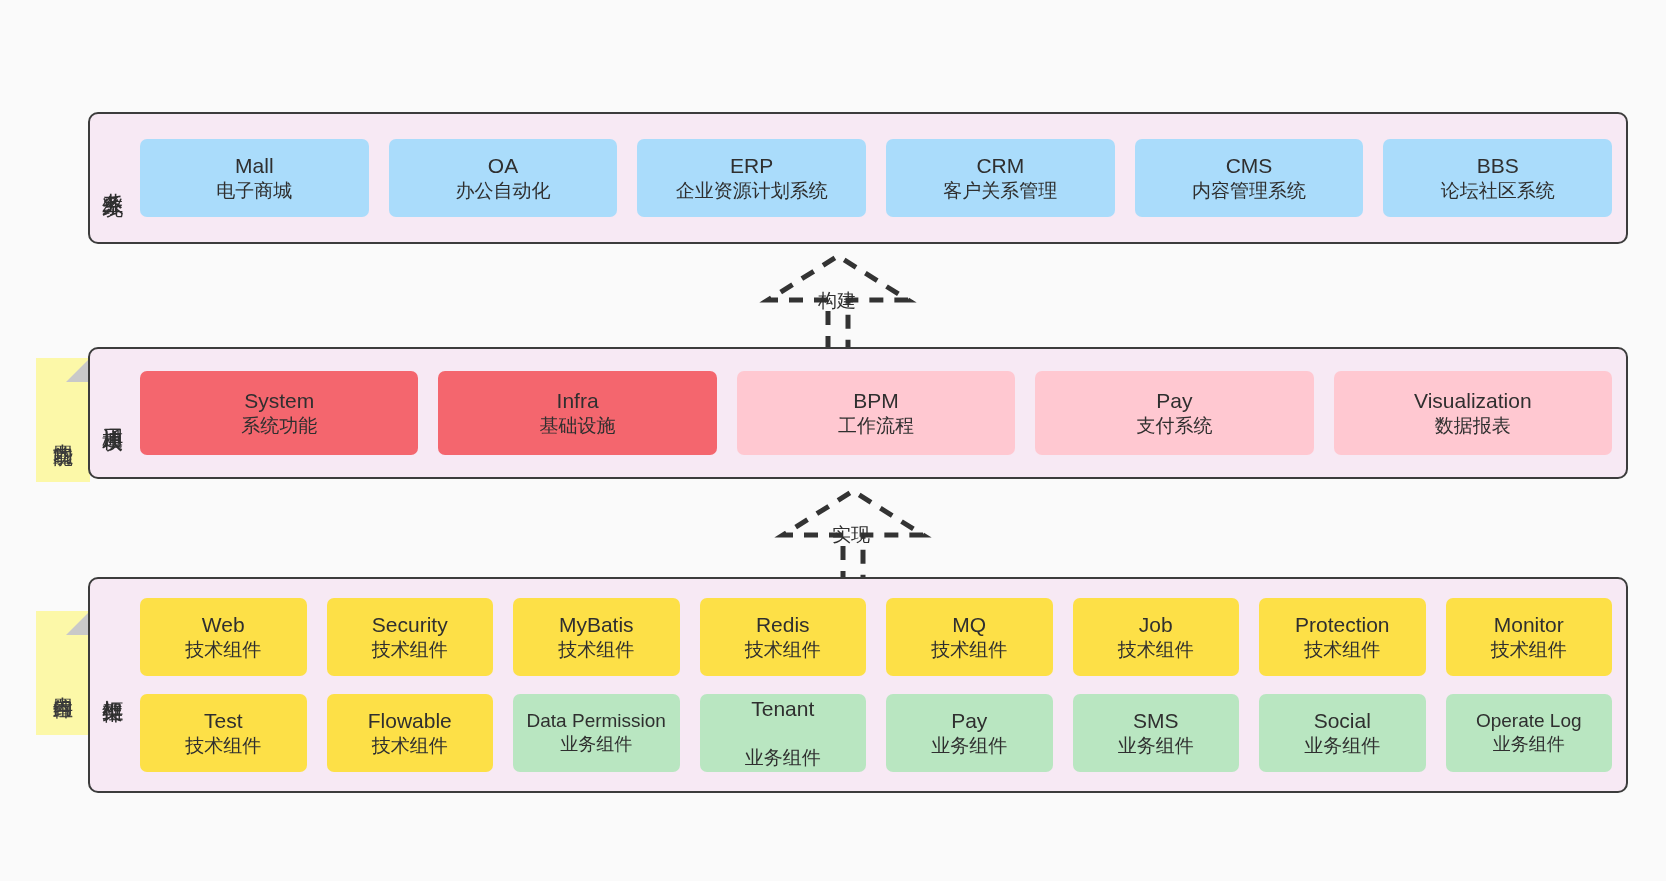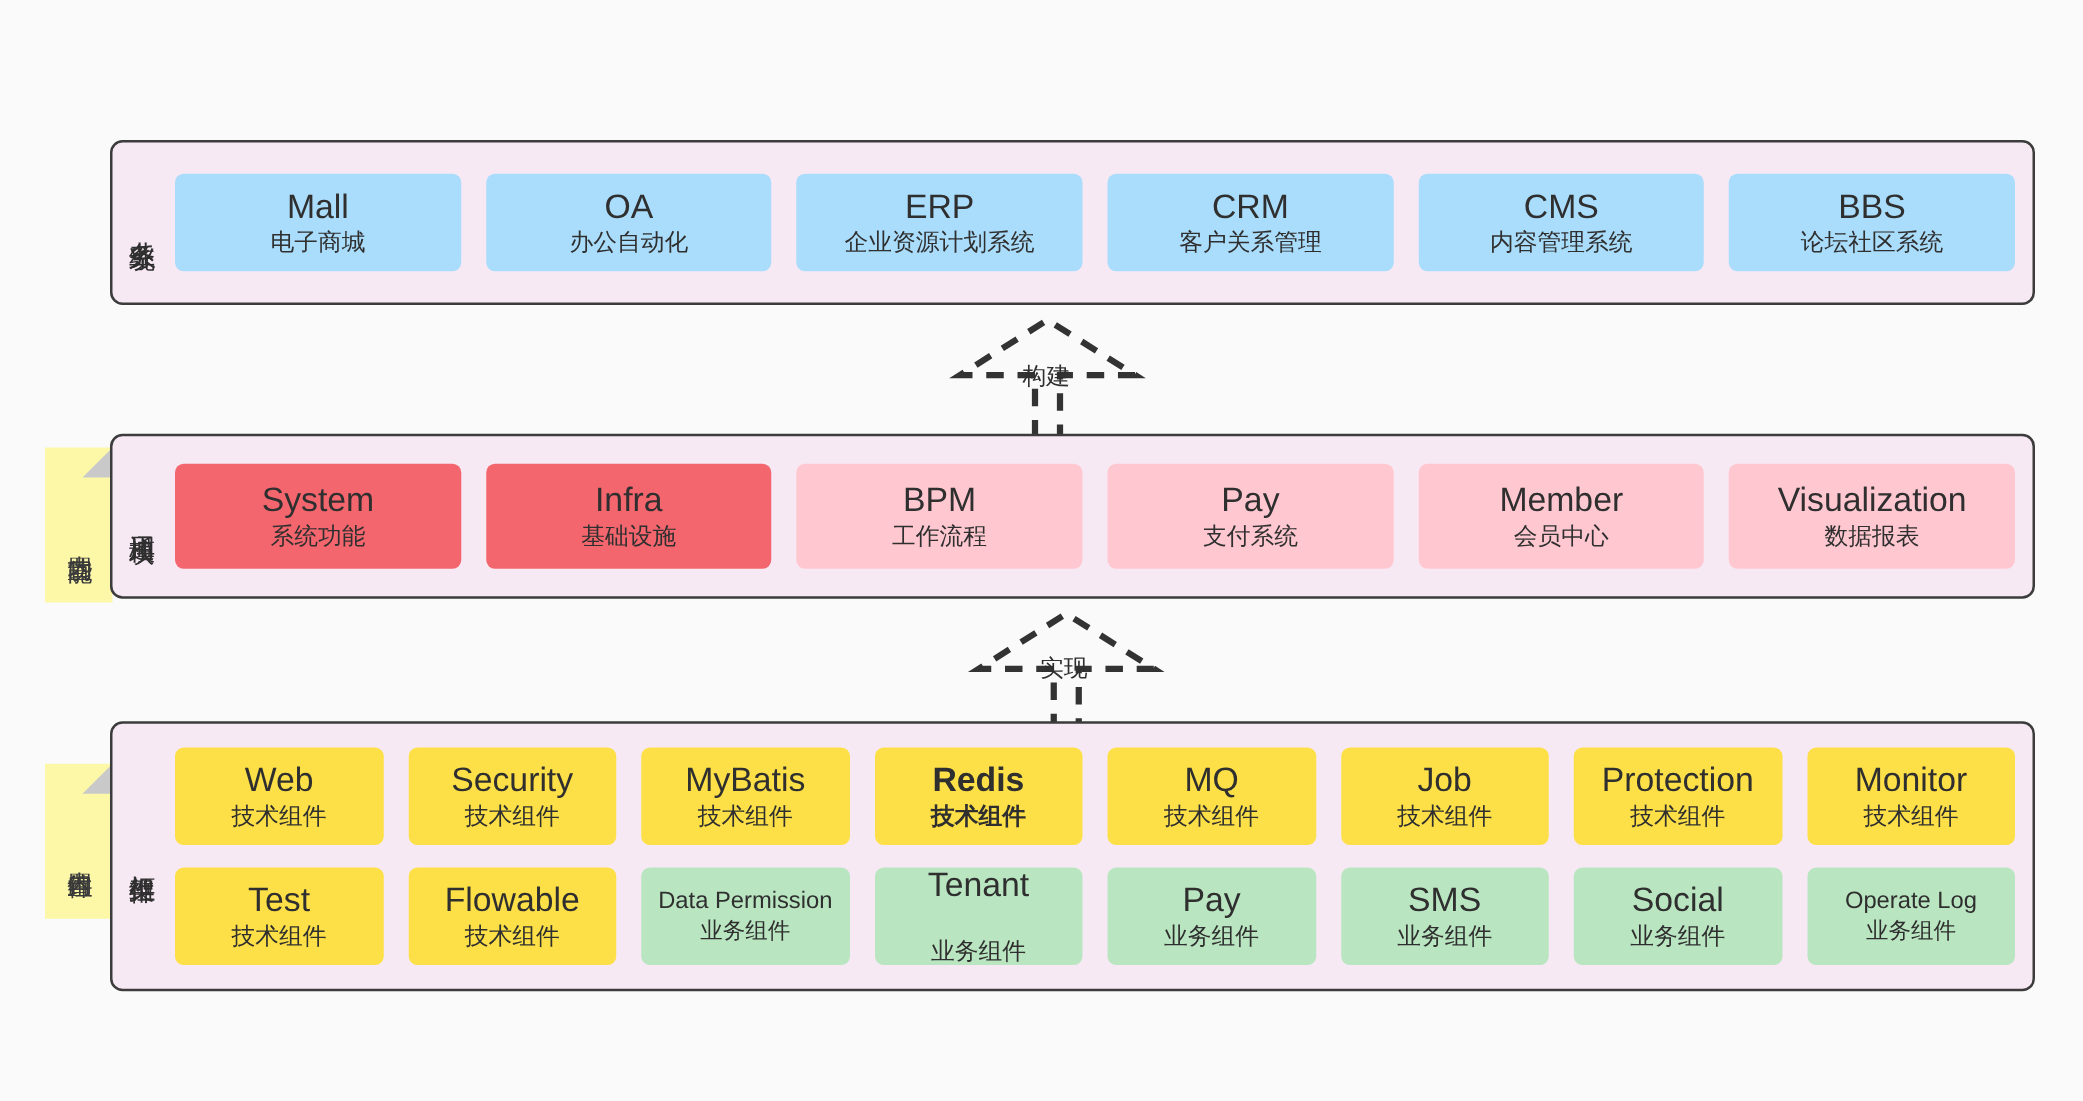--- a/index.html
+++ b/index.html
@@ -61,21 +61,21 @@
     display: flex;
     flex-direction: column;
     align-items: center;
     justify-content: center;
     text-align: center;
     color: #2f2f2f;
     padding: 6px 4px;
     box-sizing: border-box;
     line-height: 1.2;
   }
-  .card .t1 { font-size: 27px; }
+  .card .t1 { font-size: 21px; }
   .card .t2 { font-size: 19px; margin-top: 2px; }
   .card.multi .t1 { font-size: 19px; line-height: 1.15; }
   .card.multi .t2 { font-size: 18px; }
 
   .blue       { background: #aadcfb; }
   .red        { background: #f4666e; }
   .pinkpale   { background: #ffc8d1; }
   .greenmid   { background: #fde047; }
   .greenpale  { background: #b9e6c1; }
 
@@ -177,24 +177,20 @@
           </div>
           <div class="card pinkpale" style="height: 84px;">
             <div class="t1">BPM</div>
             <div class="t2">工作流程</div>
           </div>
           <div class="card pinkpale" style="height: 84px;">
             <div class="t1">Pay</div>
             <div class="t2">支付系统</div>
           </div>
           <div class="card pinkpale" style="height: 84px;">
-            <div class="t1">Member</div>
-            <div class="t2">会员中心</div>
-          </div>
-          <div class="card pinkpale" style="height: 84px;">
             <div class="t1">Visualization</div>
             <div class="t2">数据报表</div>
           </div>
         </div>
     </div>
   </div>
 
   <svg class="uml-arrow" style="left:765px; top:485px; width:190px; height:110px;" viewBox="0 0 190 110">
     <path d="M 78 100 L 78 50 L 18 50 L 88 6 L 158 50 L 98 50 L 98 100" fill="none" stroke="#333333" stroke-width="5" stroke-dasharray="14 11" stroke-linecap="butt"></path>
   </svg>
@@ -211,21 +207,21 @@
             <div class="t2">技术组件</div>
           </div>
           <div class="card greenmid" style="height: 78px;">
             <div class="t1">Security</div>
             <div class="t2">技术组件</div>
           </div>
           <div class="card greenmid" style="height: 78px;">
             <div class="t1">MyBatis</div>
             <div class="t2">技术组件</div>
           </div>
-          <div class="card greenmid" style="height: 78px; font-weight: bold;">
+          <div class="card greenmid" style="height: 78px;">
             <div class="t1">Redis</div>
             <div class="t2">技术组件</div>
           </div>
           <div class="card greenmid" style="height: 78px;">
             <div class="t1">MQ</div>
             <div class="t2">技术组件</div>
           </div>
           <div class="card greenmid" style="height: 78px;">
             <div class="t1">Job</div>
             <div class="t2">技术组件</div>

